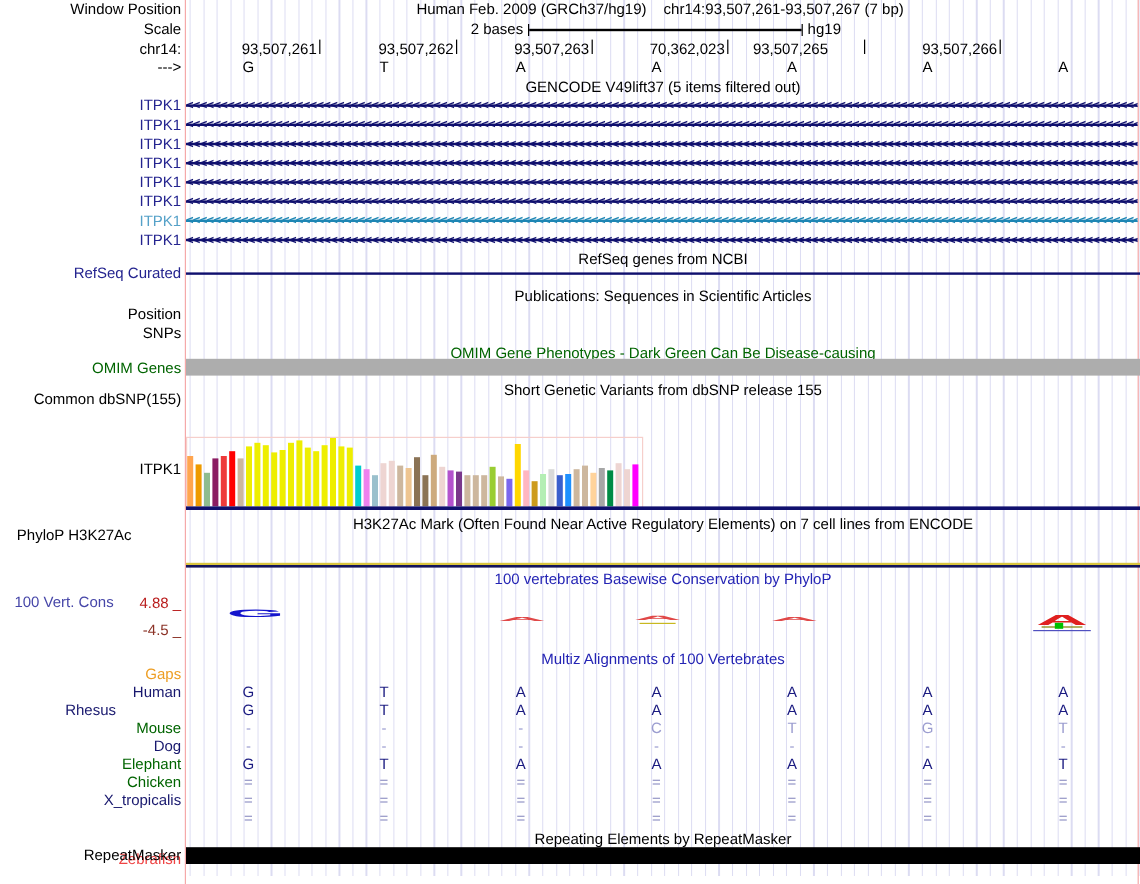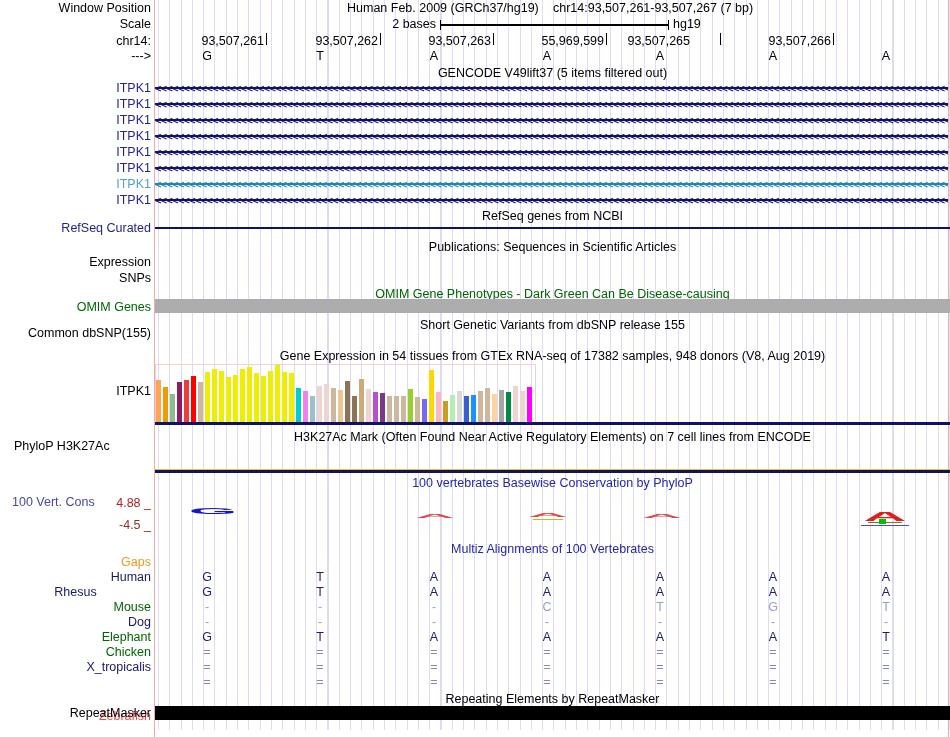--- a/index.html
+++ b/index.html
@@ -49,21 +49,21 @@
   <div class="abs" style="left:673px;top:17px">hg19</div>
 
   <div class="llabel" style="top:34px">chr14:</div>
   <div id="ruler">
       <div class="ruler-label" style="left: 170px; width: 94px;">93,507,261</div>
       <div class="ruler-tick" style="left: 266px;"></div>
       <div class="ruler-label" style="left: 284px; width: 94px;">93,507,262</div>
       <div class="ruler-tick" style="left: 380px;"></div>
       <div class="ruler-label" style="left: 397px; width: 94px;">93,507,263</div>
       <div class="ruler-tick" style="left: 493px;"></div>
-      <div class="ruler-label" style="left: 510px; width: 94px;">55,969,599</div>
+      <div class="ruler-label" style="left: 510px; width: 94px;">70,362,023</div>
       <div class="ruler-tick" style="left: 606px;"></div>
       <div class="ruler-label" style="left: 596px; width: 94px;">93,507,265</div>
       <div class="ruler-tick" style="left: 720px;"></div>
       <div class="ruler-label" style="left: 737px; width: 94px;">93,507,266</div>
       <div class="ruler-tick" style="left: 833px;"></div>
     </div>
 
   <div class="llabel" style="top:49px">---&gt;</div>
   <div id="bases">
       <div class="base-letter" style="left: 197px;">G</div>
@@ -119,31 +119,30 @@
         <div class="gene-line" style="background: rgb(16, 16, 110);"></div>
         <div class="gene-arrows" style="color: rgb(16, 16, 110);">&lt;&lt;&lt;&lt;&lt;&lt;&lt;&lt;&lt;&lt;&lt;&lt;&lt;&lt;&lt;&lt;&lt;&lt;&lt;&lt;&lt;&lt;&lt;&lt;&lt;&lt;&lt;&lt;&lt;&lt;&lt;&lt;&lt;&lt;&lt;&lt;&lt;&lt;&lt;&lt;&lt;&lt;&lt;&lt;&lt;&lt;&lt;&lt;&lt;&lt;&lt;&lt;&lt;&lt;&lt;&lt;&lt;&lt;&lt;&lt;&lt;&lt;&lt;&lt;&lt;&lt;&lt;&lt;&lt;&lt;&lt;&lt;&lt;&lt;&lt;&lt;&lt;&lt;&lt;&lt;&lt;&lt;&lt;&lt;&lt;&lt;&lt;&lt;&lt;&lt;&lt;&lt;&lt;&lt;&lt;&lt;&lt;&lt;&lt;&lt;&lt;&lt;&lt;&lt;&lt;&lt;&lt;&lt;&lt;&lt;&lt;&lt;&lt;&lt;&lt;&lt;&lt;&lt;&lt;&lt;&lt;&lt;&lt;&lt;&lt;&lt;&lt;&lt;&lt;&lt;&lt;&lt;&lt;&lt;&lt;&lt;&lt;&lt;&lt;&lt;</div>
       </div>
     </div>
 
   <div class="ctitle" style="top:209px">RefSeq genes from NCBI</div>
   <div class="llabel" style="top:221px;color:#24248f">RefSeq Curated</div>
   <div class="hbar" style="top:227px;height:2px;background:#10106e"></div>
 
   <div class="ctitle" style="top:240px">Publications: Sequences in Scientific Articles</div>
-  <div class="llabel" style="top:255px">Expression</div>
+  <div class="llabel" style="top:255px">Position</div>
   <div class="llabel" style="top:271px">SNPs</div>
 
   <div class="ctitle" style="top:287px;color:#006400">OMIM Gene Phenotypes - Dark Green Can Be Disease-causing</div>
   <div class="llabel" style="top:300px;color:#006400">OMIM Genes</div>
   <div class="hbar" style="top:299px;height:14px;background:#adadad"></div>
 
   <div class="ctitle" style="top:318px">Short Genetic Variants from dbSNP release 155</div>
   <div class="llabel" style="top:326px">Common dbSNP(155)</div>
 
-  <div class="ctitle" style="top:349px">Gene Expression in 54 tissues from GTEx RNA-seq of 17382 samples, 948 donors (V8, Aug 2019)</div>
   <div class="llabel" style="top:384px">ITPK1</div>
   <div class="abs" style="left:155px;top:364px;width:379px;height:58px;border:1px solid #f6cfcb"></div>
   <div id="gtex-bars" class="abs" style="left:156px;top:365px;width:380px;height:57px">
       <div class="gtex-bar" style="left: 0px; height: 42px; background: rgb(255, 165, 79);"></div>
       <div class="gtex-bar" style="left: 7px; height: 35px; background: rgb(238, 154, 0);"></div>
       <div class="gtex-bar" style="left: 14px; height: 28px; background: rgb(143, 188, 143);"></div>
       <div class="gtex-bar" style="left: 21px; height: 40px; background: rgb(139, 28, 98);"></div>
       <div class="gtex-bar" style="left: 28px; height: 42px; background: rgb(238, 59, 59);"></div>
       <div class="gtex-bar" style="left: 35px; height: 46px; background: rgb(255, 0, 0);"></div>
       <div class="gtex-bar" style="left: 42px; height: 40px; background: rgb(205, 183, 158);"></div>

